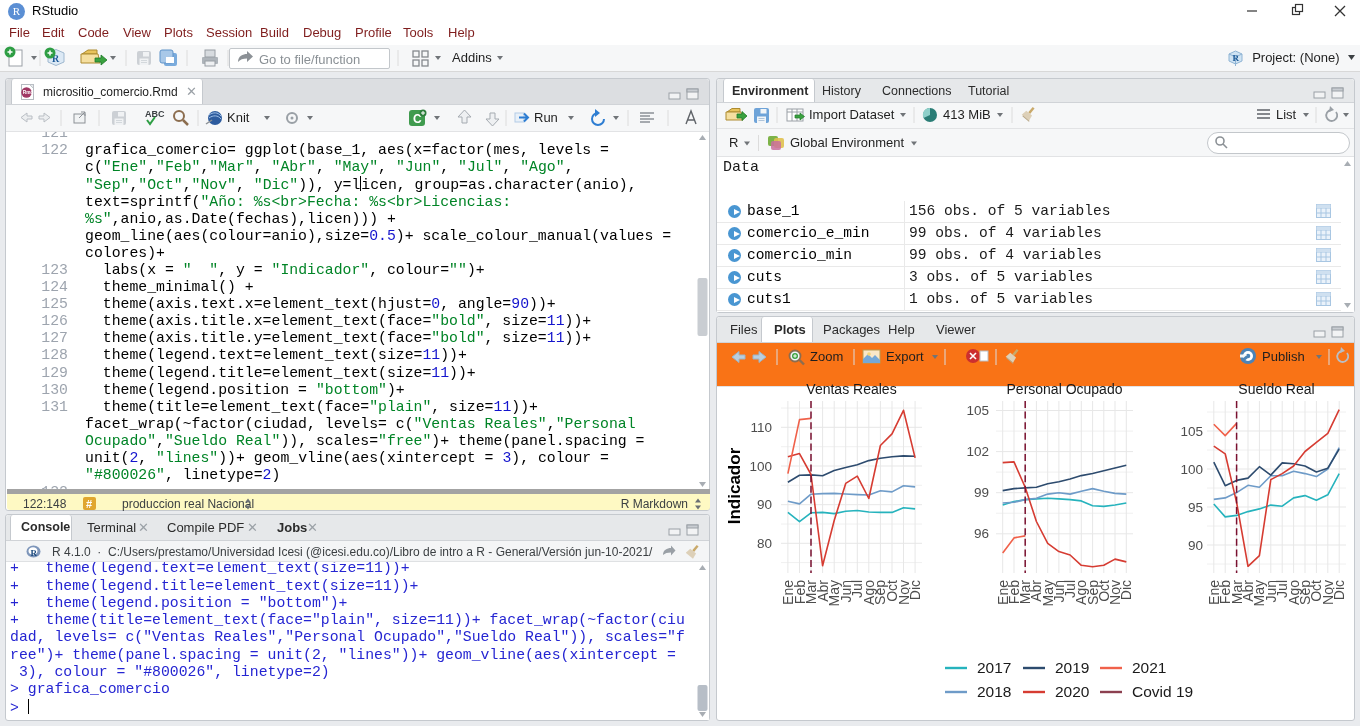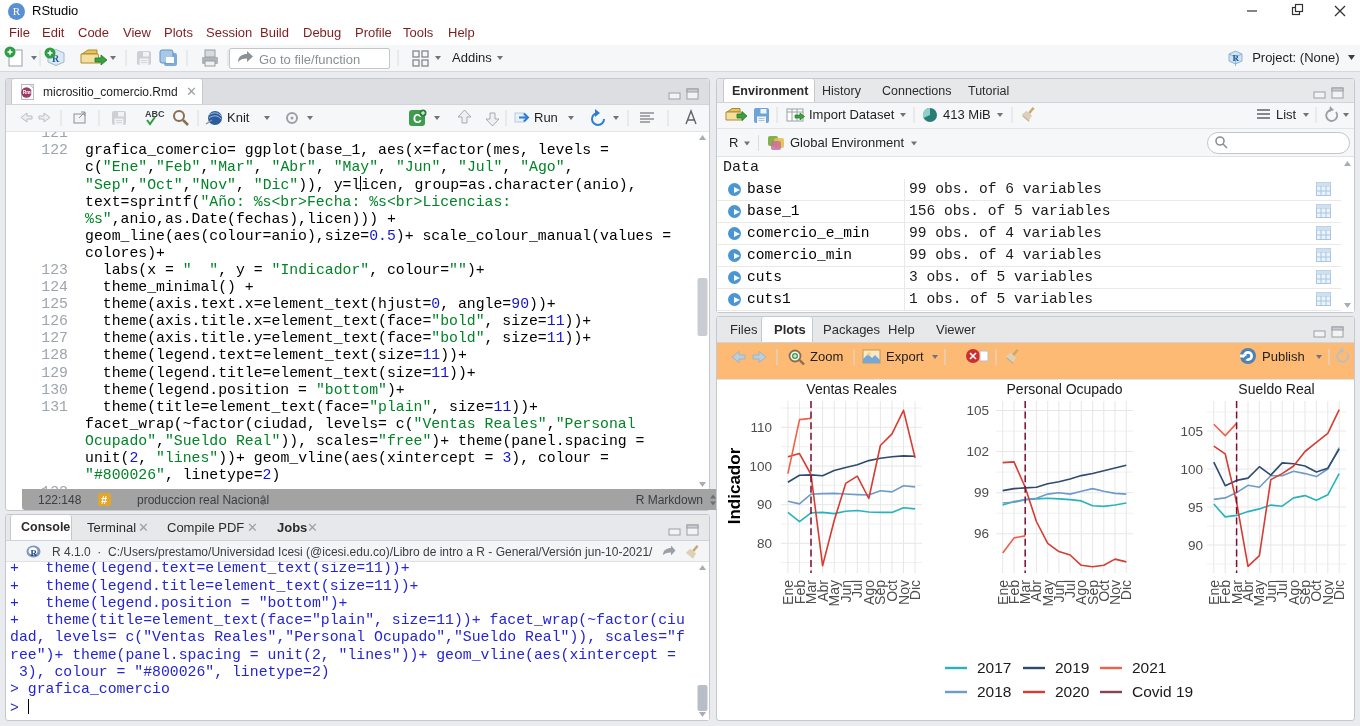--- a/index.html
+++ b/index.html
@@ -189,21 +189,21 @@
   <div class="mono" style="position:absolute;left:0;top:53px;width:703px;height:358px;overflow:hidden;background:#fff;">
     <div id="code" style="position:absolute;left:0;top:-7.3px;font-size:14.8px;line-height:17.1px;white-space:pre;"><div><span class="g">121</span></div><div><span class="g">122</span>grafica_comercio= ggplot(base_1, aes(x=factor(mes, levels =</div><div><span class="g"></span>c(<span class="s">"Ene"</span>,<span class="s">"Feb"</span>,<span class="s">"Mar"</span>, <span class="s">"Abr"</span>, <span class="s">"May"</span>, <span class="s">"Jun"</span>, <span class="s">"Jul"</span>, <span class="s">"Ago"</span>,</div><div><span class="g"></span><span class="s">"Sep"</span>,<span class="s">"Oct"</span>,<span class="s">"Nov"</span>, <span class="s">"Dic"</span>)), y=l<span id="cur1"></span>icen, group=as.character(anio),</div><div><span class="g"></span>text=sprintf(<span class="s">"Año: %s&lt;br&gt;Fecha: %s&lt;br&gt;Licencias:</span></div><div><span class="g"></span><span class="s">%s"</span>,anio,as.Date(fechas),licen))) +</div><div><span class="g"></span>geom_line(aes(colour=anio),size=<span class="n">0.5</span>)+ scale_colour_manual(values =</div><div><span class="g"></span>colores)+</div><div><span class="g">123</span>  labs(x = <span class="s">"  "</span>, y = <span class="s">"Indicador"</span>, colour=<span class="s">""</span>)+</div><div><span class="g">124</span>  theme_minimal() +</div><div><span class="g">125</span>  theme(axis.text.x=element_text(hjust=<span class="n">0</span>, angle=<span class="n">90</span>))+</div><div><span class="g">126</span>  theme(axis.title.x=element_text(face=<span class="s">"bold"</span>, size=<span class="n">11</span>))+</div><div><span class="g">127</span>  theme(axis.title.y=element_text(face=<span class="s">"bold"</span>, size=<span class="n">11</span>))+</div><div><span class="g">128</span>  theme(legend.text=element_text(size=<span class="n">11</span>))+</div><div><span class="g">129</span>  theme(legend.title=element_text(size=<span class="n">11</span>))+</div><div><span class="g">130</span>  theme(legend.position = <span class="s">"bottom"</span>)+</div><div><span class="g">131</span>  theme(title=element_text(face=<span class="s">"plain"</span>, size=<span class="n">11</span>))+</div><div><span class="g"></span>facet_wrap(~factor(ciudad, levels= c(<span class="s">"Ventas Reales"</span>,<span class="s">"Personal</span></div><div><span class="g"></span><span class="s">Ocupado"</span>,<span class="s">"Sueldo Real"</span>)), scales=<span class="s">"free"</span>)+ theme(panel.spacing =</div><div><span class="g"></span>unit(<span class="n">2</span>, <span class="s">"lines"</span>))+ geom_vline(aes(xintercept = <span class="n">3</span>), colour =</div><div><span class="g"></span><span class="s">"#800026"</span>, linetype=<span class="n">2</span>)</div><div><span class="g">132</span></div></div>
     <div style="position:absolute;right:0;top:0;width:13px;height:100%;background:#fff;">
       <svg width="13" height="358" viewBox="0 0 13 358">
           <path d="M 3 8 l 7 0 l -3.5 -5 z" fill="#a8adb3"></path>
           <rect x="1.5" y="146" width="10" height="58" rx="2" fill="#c9cdd2"></rect>
           <path d="M 3 350 l 7 0 l -3.5 5 z" fill="#a8adb3"></path>
         </svg>
     </div>
   </div>
-  <div style="position:absolute;left:16px;bottom:0;width:100%;height:21px;background:#a3a3a3;border-top:1px solid #a3a3a3;border-radius:0 0 3px 3px;font-size:12px;color:#3c4043;">
+  <div style="position:absolute;left:1px;bottom:0;width:100%;height:21px;background:#fef9c3;border-top:5px solid #a3a3a3;border-radius:0 0 3px 3px;font-size:12px;color:#3c4043;">
     <span style="position:absolute;left:16px;top:3px;">122:148</span>
     <svg width="13" height="13" viewBox="0 0 13 13" style="position:absolute;left:76px;top:3px">
         <rect width="13" height="13" rx="2" fill="#e0a62e"></rect>
         <text x="3" y="10.5" font-size="11" fill="#fff" font-weight="bold">#</text>
       </svg>
     <span style="position:absolute;left:94px;top:3px;padding-left:21px;">produccion real Nacional</span>
     <svg width="8" height="12" viewBox="0 0 8 12" style="position:absolute;left:237px;top:4px">
         <path d="M 1 4.5 l 6 0 l -3 -4 z M 1 7.5 l 6 0 l -3 4 z" fill="#6a6f74"></path>
       </svg>
     <span style="position:absolute;right:22px;top:3px;margin-left:16px;">R Markdown</span>
@@ -351,29 +351,20 @@
           <line x1="8" y1="8" x2="12" y2="12" stroke="#8c9196" stroke-width="1.6"></line>
         </svg>
     </div>
   </div>
   <div class="mono" style="position:absolute;left:0;top:78px;width:637px;height:155px;font-size:14.6px;background:#fff;">
     <div style="position:absolute;left:6px;top:2px;color:#1a1a1a;font-size:15px;">Data</div>
     <svg width="13" height="155" viewBox="0 0 13 155" style="position:absolute;right:0;top:0">
         <path d="M 3 9 l 7 0 l -3.5 -5 z" fill="#a8adb3"></path>
         <path d="M 3 146 l 7 0 l -3.5 5 z" fill="#a8adb3"></path>
       </svg>
-    <div class="envrow" style="top:22px;">
-        <span class="nm">base</span>
-        <span class="ob">99 obs. of 6 variables</span>
-        <svg class="grid-ico" viewBox="0 0 15 14">
-          <rect x="0.5" y="0.5" width="14" height="13" fill="#eaf2fa" stroke="#a8c6e2"></rect>
-          <path d="M 0.5 4 h 14 M 0.5 9 h 14 M 5 4 v 9.5 M 10 4 v 9.5" stroke="#a8c6e2" fill="none"></path>
-          <rect x="0.5" y="0.5" width="14" height="3.5" fill="#cfe0f0"></rect>
-        </svg>
-      </div>
     <div class="envrow" style="top:44px;">
         <span class="nm">base_1</span>
         <span class="ob">156 obs. of 5 variables</span>
         <svg class="grid-ico" viewBox="0 0 15 14">
           <rect x="0.5" y="0.5" width="14" height="13" fill="#eaf2fa" stroke="#a8c6e2"></rect>
           <path d="M 0.5 4 h 14 M 0.5 9 h 14 M 5 4 v 9.5 M 10 4 v 9.5" stroke="#a8c6e2" fill="none"></path>
           <rect x="0.5" y="0.5" width="14" height="3.5" fill="#cfe0f0"></rect>
         </svg>
       </div>
     <div class="envrow" style="top:66px;">
@@ -430,21 +421,21 @@
       </div>
     <div class="tab" style="left:208px;width:70px;">
         <span style="position:absolute;left:11px;top:5px;">Viewer</span>
       </div>
     <div class="panebtns"><svg width="34" height="12" viewBox="0 0 34 12">
           <rect x="2" y="5" width="11" height="6" fill="#f2f3f4" stroke="#9aa0a6"></rect>
           <rect x="20" y="1" width="11" height="10" fill="#f2f3f4" stroke="#9aa0a6"></rect>
           <rect x="20" y="1" width="11" height="3" fill="#c9cdd2" stroke="#9aa0a6"></rect>
         </svg></div>
   </div>
-  <div style="position:absolute;left:0;top:26px;width:100%;height:37px;background:#fdba74;border-bottom:1px solid #e2e3e5;">
+  <div style="position:absolute;left:0;top:26px;width:100%;height:44px;background:#f97316;border-bottom:1px solid #e2e3e5;">
     <svg width="637" height="28" viewBox="0 0 637 28">
       <path d="M 15 14 l 7 -5.5 v 3.5 h 6 v 4 h -6 v 3.5 z" fill="#b9cede" stroke="#9db4c6"></path>
       <path d="M 49 14 l -7 -5.5 v 3.5 h -6 v 4 h 6 v 3.5 z" fill="#b9cede" stroke="#9db4c6"></path>
       <line x1="60" y1="6" x2="60" y2="22" stroke="#dcdcdc"></line>
       <circle cx="78" cy="13" r="5.5" fill="#eef4fa" stroke="#8c6d4f" stroke-width="1.8"></circle>
         <line x1="82.5" y1="17" x2="87" y2="21.5" stroke="#8c6d4f" stroke-width="2.4"></line>
         <circle cx="78" cy="13" r="3" fill="#3aa13f"></circle>
         <path d="M 78 11.2 v 3.6 M 76.2 13 h 3.6" stroke="#fff" stroke-width="1"></path>
       <text x="93" y="18" font-size="13" fill="#1f1f1f">Zoom</text>
       <line x1="137" y1="6" x2="137" y2="22" stroke="#dcdcdc"></line>

